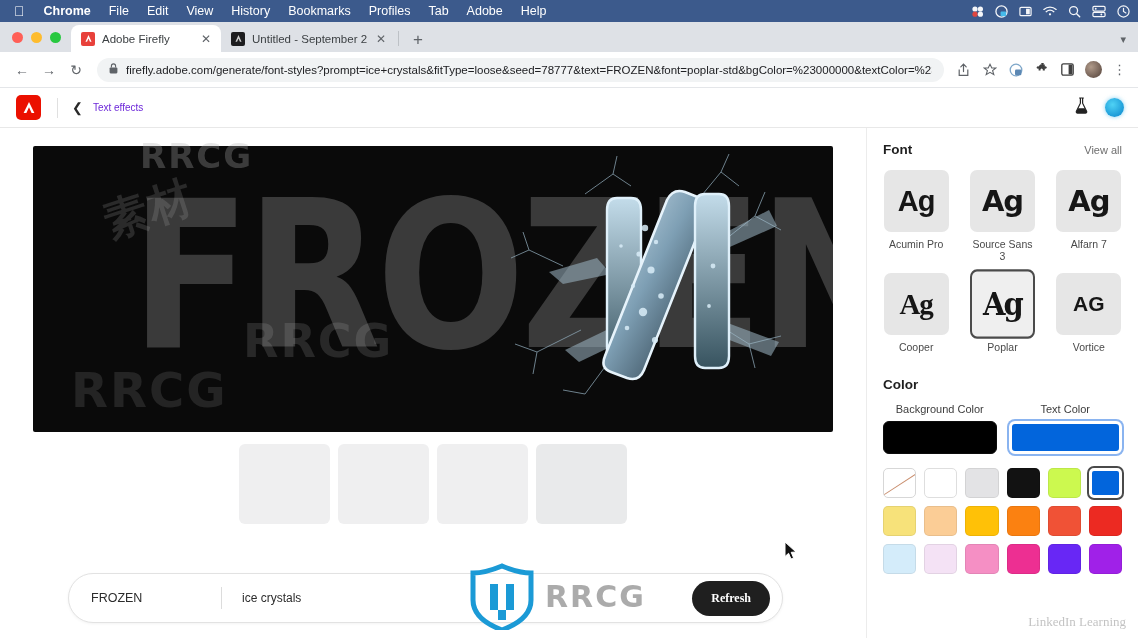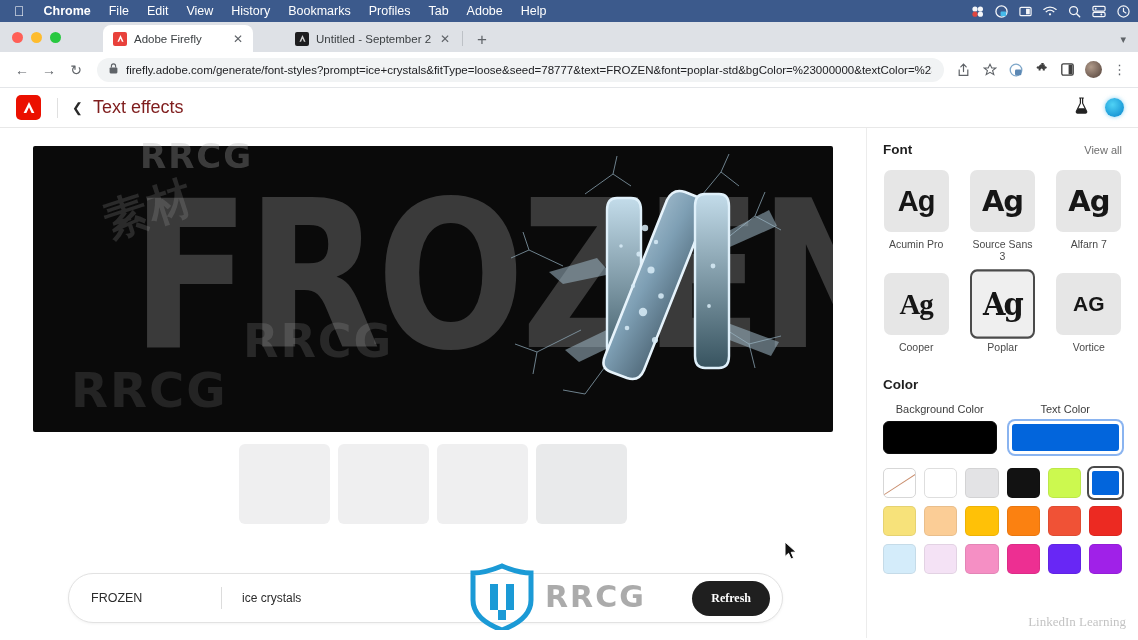--- a/index.html
+++ b/index.html
@@ -27,21 +27,21 @@
   .tabstrip {
     height: 30px; background: #dee1e6; display: flex; align-items: flex-end;
     padding-left: 8px; position: relative;
   }
   .traffic { display: flex; gap: 8px; align-items: center; height: 30px; padding: 0 10px 0 4px; }
   .dot { width: 11px; height: 11px; border-radius: 50%; }
   .dot.r { background: #ff5f57; } .dot.y { background: #febc2e; } .dot.g { background: #28c840; }
   .tab {
     height: 27px; display: flex; align-items: center; gap: 7px;
     padding: 0 8px 0 10px; border-radius: 8px 8px 0 0; min-width: 150px;
-    font-size: 11.5px; color: #3c4043; max-width: 175px; margin-left: 32px;
+    font-size: 11.5px; color: #3c4043; max-width: 175px;
   }
   .tab.active { background: #fff; }
   .tab.inactive { background: transparent; color: #3c4043; }
   .favicon { width: 14px; height: 14px; border-radius: 2px; flex: 0 0 14px; display:flex;align-items:center;justify-content:center; }
   .favicon.ff { background: #e8413b; }
   .favicon.dark { background: #1d1d1f; }
   .favicon svg { display:block; }
   .tab .label { flex: 1; overflow: hidden; text-overflow: clip; white-space: nowrap; }
   .tab .x { font-size: 12px; color: #5f6368; padding: 0 2px; line-height: 1; }
   .newtab { font-size: 17px; color: #5f6368; padding: 0 10px 4px 12px; line-height: 1; }
@@ -71,21 +71,21 @@
   .ffheader {
     height: 40px; background: #fff; display: flex; align-items: center;
     padding: 0 16px; border-bottom: 1px solid #e8e8e8; position: relative;
   }
   .adobe-logo {
     width: 25px; height: 25px; border-radius: 5px; background: #eb1000;
     display: flex; align-items: center; justify-content: center;
   }
   .ffheader .vline { width: 1px; height: 20px; background: #e0e0e0; margin: 0 14px 0 16px; }
   .backchev { font-size: 13px; color: #292929; padding: 0 10px 0 0; }
-  .ffheader .title { font-size: 18px; color: #7f1d1d; }
+  .ffheader .title { font-size: 10px; color: #6d28d9; }
   .ffheader .rightgrp { position: absolute; right: 14px; display: flex; align-items: center; gap: 16px; }
   .avatar-ff {
     width: 19px; height: 19px; border-radius: 50%;
     background: radial-gradient(circle at 40% 35%, #4fd2f5, #1997d6 75%);
     box-shadow: 0 0 4px rgba(30,170,230,.55);
   }
 
   
   .main { display: flex; height: 510px; background: #fff; }
   .canvas { flex: 1; position: relative; display: flex; flex-direction: column;

